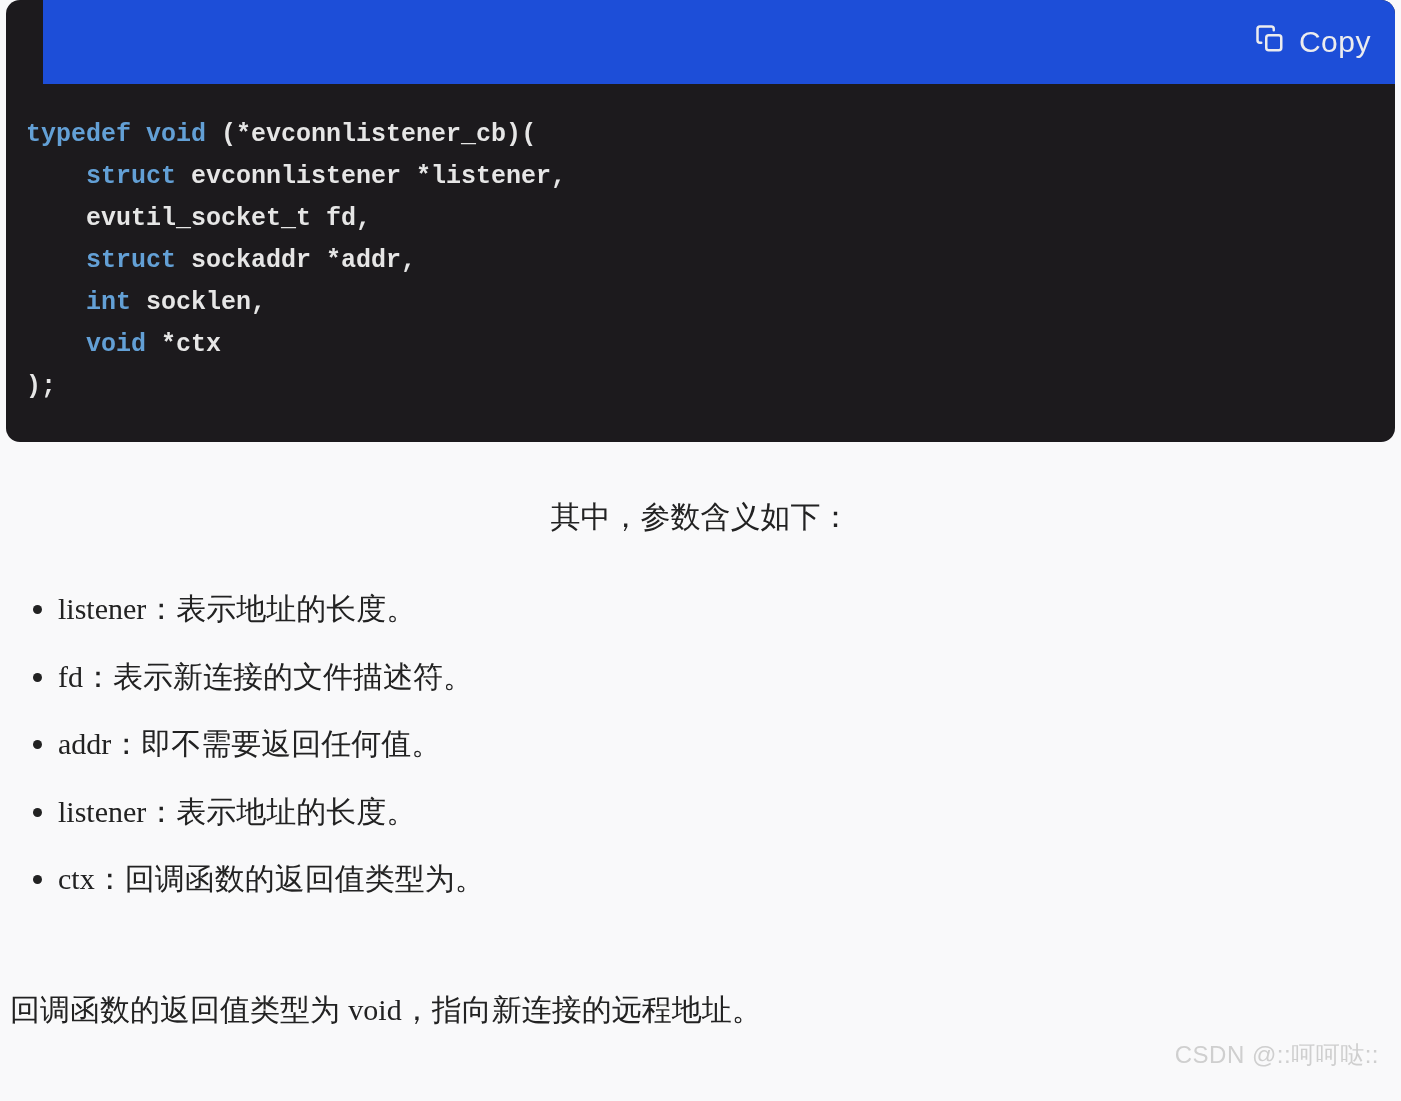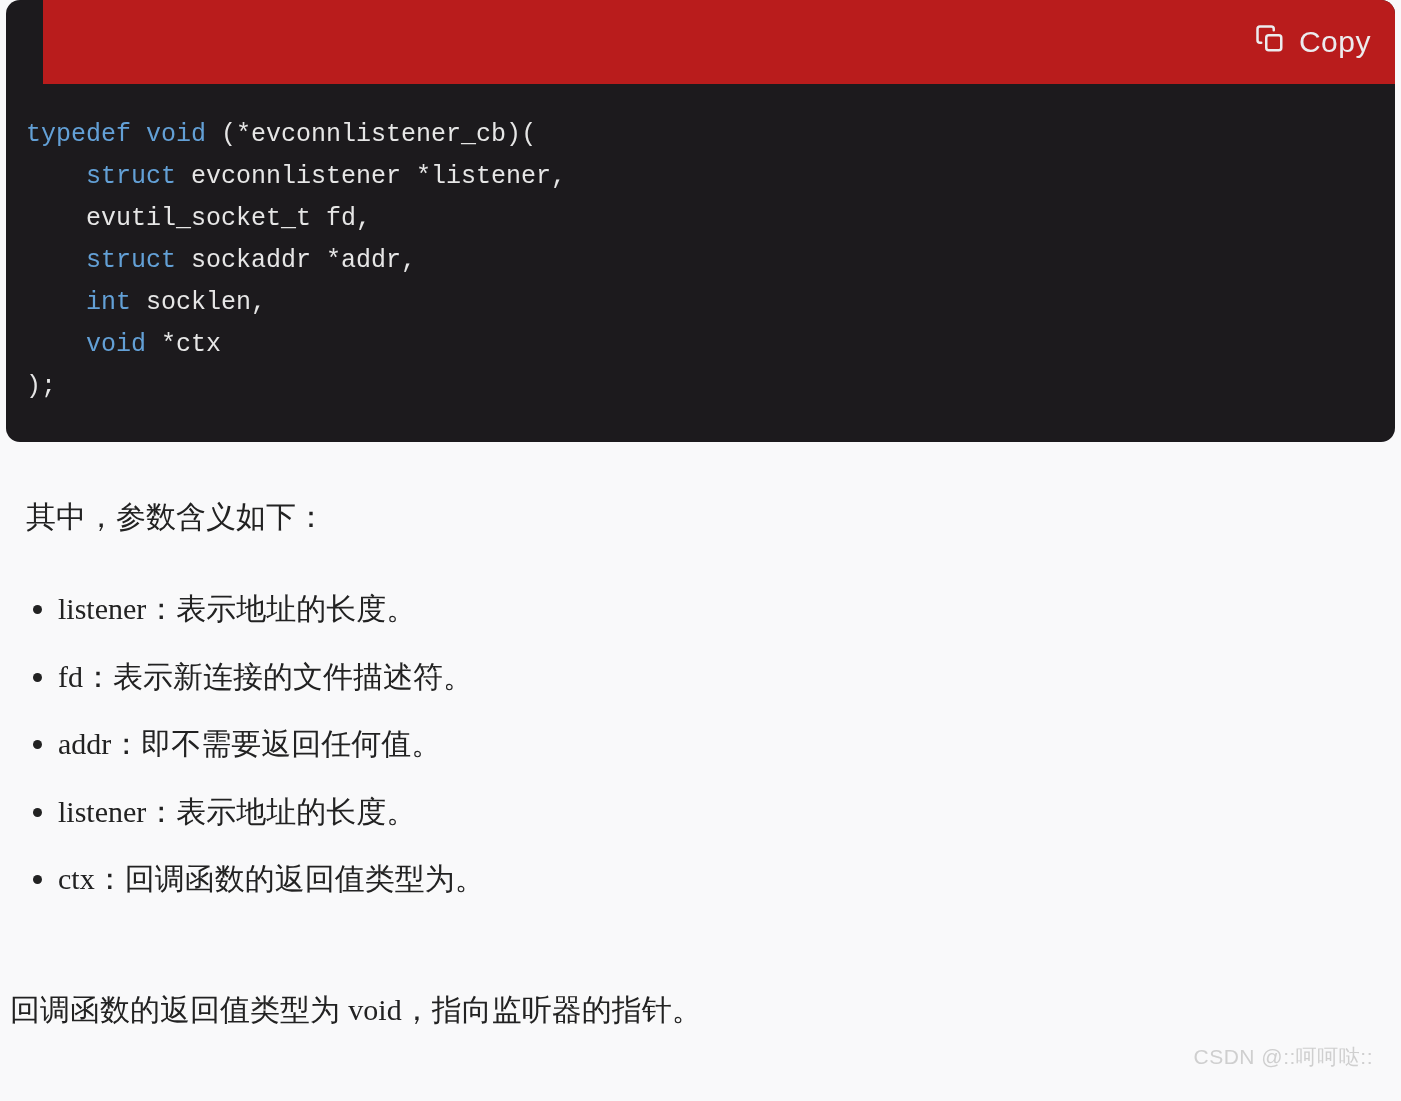--- a/index.html
+++ b/index.html
@@ -13,21 +13,21 @@
     position: relative;
   }
 
   .code-block-outer {
     margin: 0 6px 0 6px;
     border-radius: 14px;
     overflow: hidden;
     background: #1c1a1d;
   }
   .code-header {
-    background: #b91c1c;
+    background: #1d4ed8;
     color: #ececee;
     height: 84px;
     display: flex;
     align-items: center;
     justify-content: flex-end;
     padding: 0 24px 0 24px;
     font-size: 30px;
     margin-left: 37px;
   }
   .copy-btn {
@@ -35,61 +35,62 @@
     align-items: center;
     gap: 14px;
     cursor: pointer;
     color: #ececee;
   }
   .copy-btn svg { width: 30px; height: 30px; }
   .copy-btn span { font-weight: 400; letter-spacing: 0.5px; }
 
   .code-body {
     padding: 30px 20px 34px 20px;
+    font-weight: bold;
   }
   pre.code {
     margin: 0;
     font-family: "SFMono-Regular", Consolas, "Liberation Mono", Menlo, monospace;
     font-size: 25px;
     line-height: 1.68;
     color: #e6e6e6;
     white-space: pre;
   }
   .tok-kw   { color: #63a0d6; }
   .tok-id   { color: #e6e6e6; }
 
   .content {
     padding: 52px 10px 0 10px;
     font-size: 30px;
     line-height: 1.5;
     color: #222;
   }
-  .intro { margin: 0 0 42px 16px; }
+  .intro { margin: 0 0 42px 0; text-align: center; }
   ul.params {
     margin: 0 0 0 48px;
     padding: 0;
     list-style: disc;
   }
   ul.params li {
     margin: 0 0 12px 0;
     font-size: 30px;
     line-height: 1.85;
   }
   .mono-inline {
     font-family: Liberation Serif, serif;
   }
   .return-line {
     margin: 80px 0 0 0;
   }
 
   .watermark {
     position: absolute;
-    right: 28px;
+    right: 22px;
     bottom: 30px;
-    font-size: 21px;
+    font-size: 24px;
     color: #cfcfcf;
     letter-spacing: 0.5px;
     pointer-events: none;
   }
 </style>
 </head>
 <body>
 
 <div class="code-block-outer">
   <div class="code-header">
@@ -116,16 +117,16 @@
 
 <div class="content">
   <p class="intro">其中，参数含义如下：</p>
   <ul class="params">
     <li><span class="mono-inline">listener</span><span>：表示地址的长度。</span></li>
     <li><span class="mono-inline">fd</span><span>：表示新连接的文件描述符。</span></li>
     <li><span class="mono-inline">addr</span><span>：即不需要返回任何值。</span></li>
     <li><span class="mono-inline">listener</span><span>：表示地址的长度。</span></li>
     <li><span class="mono-inline">ctx</span><span>：回调函数的返回值类型为。</span></li>
   </ul>
-  <p class="return-line"><span>回调函数的返回值类型为 </span><span class="mono-inline">void</span><span>，指向监听器的指针。</span></p>
+  <p class="return-line"><span>回调函数的返回值类型为 </span><span class="mono-inline">void</span><span>，指向新连接的远程地址。</span></p>
 </div>
 
 <div class="watermark">CSDN @::呵呵哒::</div>
 
 </body></html>

